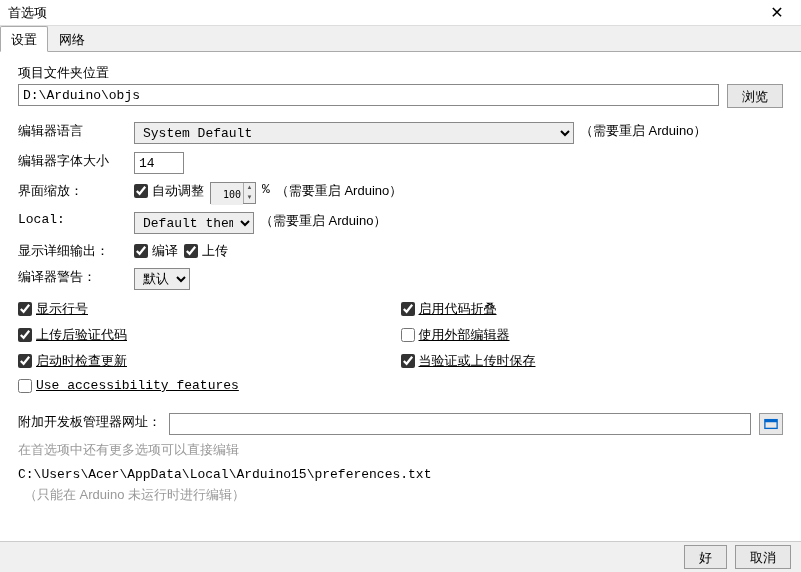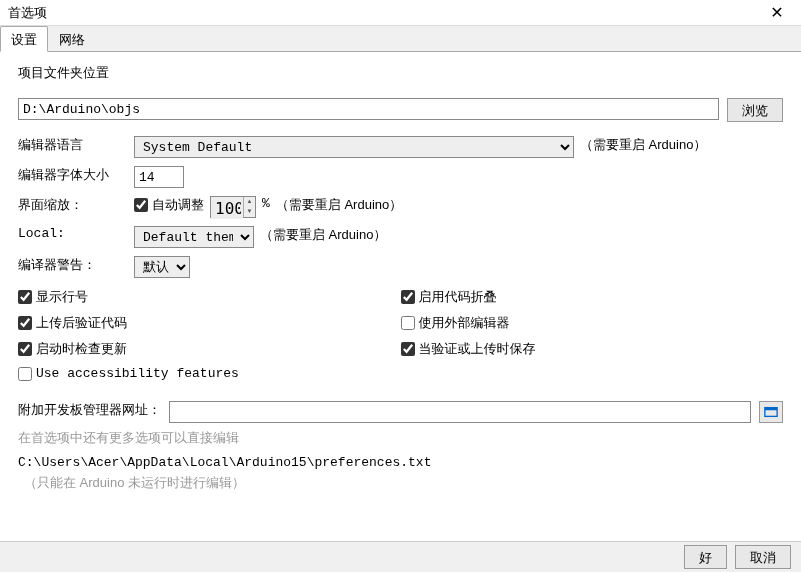--- a/index.html
+++ b/index.html
@@ -45,21 +45,21 @@
   border-bottom: 1px solid #fff;
   margin-bottom: -1px;
   border-radius: 2px 2px 0 0;
 }
 .content {
   background: #fff;
   height: 490px;
   padding: 12px 18px;
   border-bottom: 1px solid #ccc;
 }
-.section-label { margin-bottom: 16px; }
+.section-label { margin-bottom: 2px; }
 .row {
   display: flex;
   align-items: flex-start;
   margin-bottom: 8px;
   gap: 6px;
 }
 .row .label { width: 110px; flex-shrink: 0; }
 input[type=text], select {
   font-family: "Consolas", "Courier New", monospace;
   font-size: 13px;
@@ -81,21 +81,21 @@
 .path-row { display: flex; gap: 8px; margin-bottom: 14px; }
 .path-row input { flex: 1; }
 .checkbox-pair { display: flex; align-items: center; gap: 4px; }
 .checkbox-pair input[type=checkbox] { width: 14px; height: 14px; accent-color: #333; cursor: pointer; }
 .two-col {
   display: flex;
   margin-top: 10px;
   margin-bottom: 10px;
 }
 .two-col .col { width: 50%; }
-.two-col .row { margin-bottom: 8px; }
+.two-col .row { margin-bottom: 8px; text-decoration: underline; }
 .hint { color: #999; margin-top: 6px; margin-bottom: 8px; }
 .pref-path { margin-bottom: 4px; }
 .pref-note { color: #999; padding-left: 6px; }
 .icon-btn {
   width: 24px; height: 22px;
   border: 1px solid #999;
   background: #e8e8e8;
   display: flex; align-items: center; justify-content: center;
   cursor: pointer;
 }
@@ -110,21 +110,21 @@
   padding: 0 10px;
 }
 .spinner {
   display: inline-flex;
   border: 1px solid #888;
   height: 22px;
   background: #eee;
 }
 .spinner input {
   border: none; width: 32px; text-align: right; padding-right: 2px;
-  background: #eee; font-family: "Consolas", monospace; font-size: 16px;
+  background: #eee; font-family: "Consolas", monospace; font-size: 10px;
 }
 .spinner .arrows { width: 12px; display: flex; flex-direction: column; border-left: 1px solid #aaa; }
 .spinner .arrows div { flex:1; font-size: 6px; text-align: center; line-height: 9px; color:#555; cursor:pointer;}
 .additional-url-row { display:flex; gap:8px; margin-top:12px; margin-bottom:6px;}
 .additional-url-row input { flex:1; }
 </style>
 </head>
 <body>
 
 <div class="titlebar">
@@ -176,20 +176,31 @@
   </div>
 
   <div class="row">
     <div class="label mono">Local:</div>
     <select style="width:120px">
       <option>Default theme</option>
     </select>
     <span>（需要重启 Arduino）</span>
   </div>
 
+  <div class="row">
+    <div class="label">显示详细输出：</div>
+    <span class="checkbox-pair">
+      <input type="checkbox" checked="" style="">
+      <span>编译</span>
+    </span>
+    <span class="checkbox-pair">
+      <input type="checkbox" checked="" style="">
+      <span>上传</span>
+    </span>
+  </div>
 
   <div class="row">
     <div class="label">编译器警告：</div>
     <select style="width:56px">
       <option>默认</option>
     </select>
   </div>
 
   <div class="two-col">
     <div class="col">

